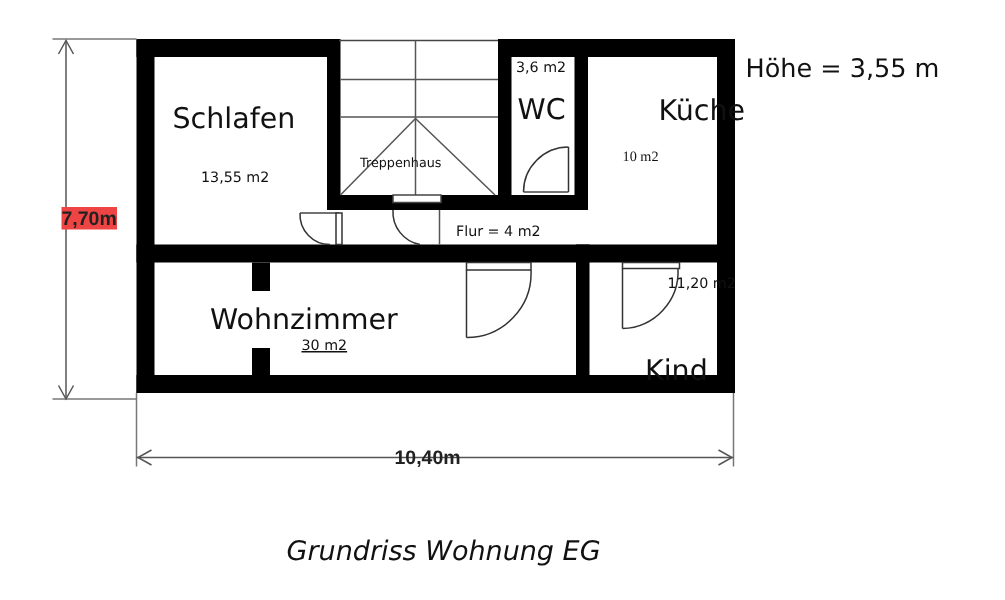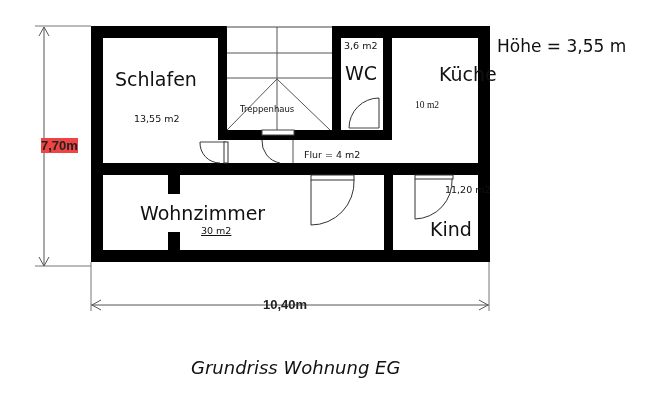--- a/index.html
+++ b/index.html
@@ -86,21 +86,21 @@
 
   <div class="label room-name" style="left:399px; top:63px;margin-left:40px;">Küche</div>
   <div class="label room-area" style="left:415px; top:100px;font-family:Liberation Serif, serif;">10 m2</div>
 
   <div class="label room-area" style="left:304px; top:149px;">Flur = 4 m2</div>
 
   <div class="label room-name" style="left:140px; top:202px;">Wohnzimmer</div>
   <div class="label room-area" style="left:201px; top:225px;text-decoration:underline;">30 m2</div>
 
   <div class="label room-area" style="left:421px; top:184px;margin-left:24px;">11,20 m2</div>
-  <div class="label room-name" style="left:430px; top:218px;">Kind</div>
+  <div class="label room-name" style="left:430px; top:236px;">Kind</div>
 
   <div class="label dim" style="left:41px; top:138px; background:#ef4444;">7,70m</div>
   <div class="label dim" style="left:263px; top:297px;">10,40m</div>
 
   <div class="label" style="left:497px; top:36px; font-size:17px;">Höhe = 3,55 m</div>
 
   <div class="label" style="left:191px; top:357px; font-size:18px;font-style:italic;">Grundriss Wohnung EG</div>
 </div>
 
 </body></html>

